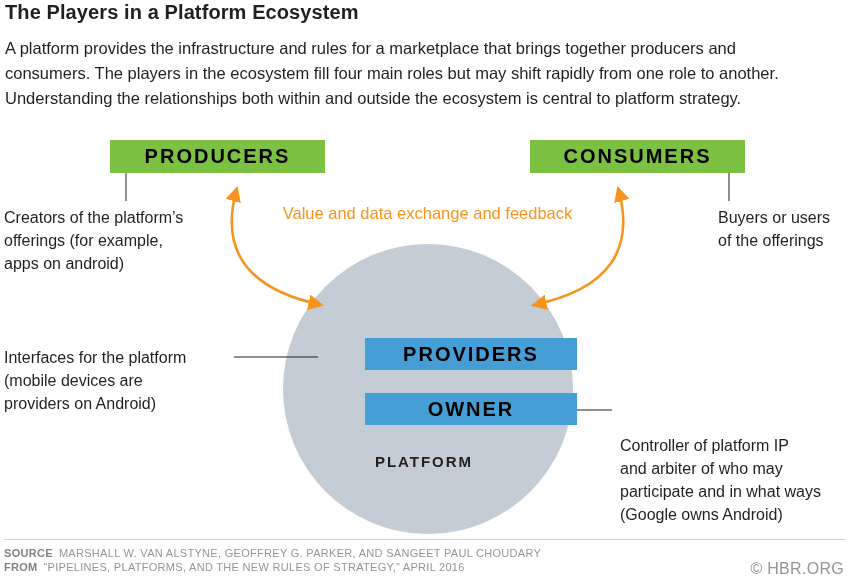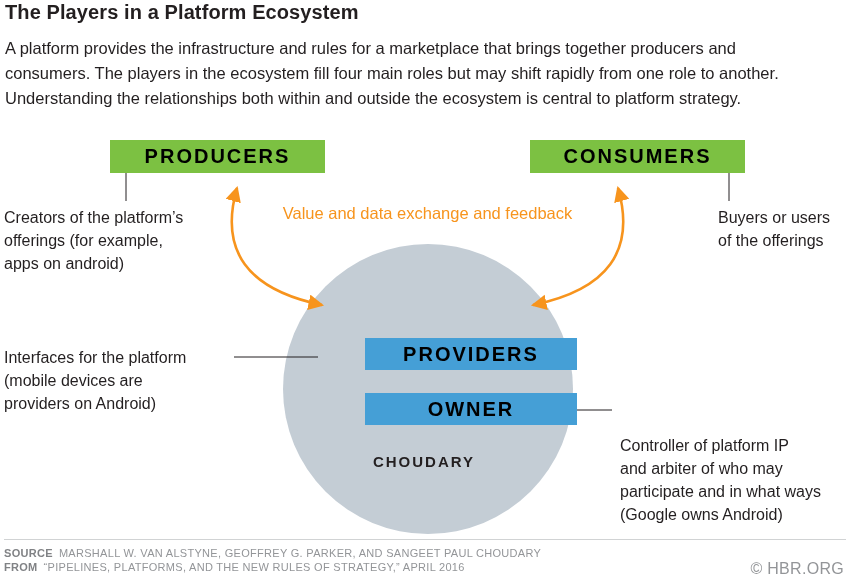--- a/index.html
+++ b/index.html
@@ -162,21 +162,21 @@
   <div class="role-box green consumers-box">
     <span>CONSUMERS</span>
   </div>
   <div class="role-box blue providers-box">
     <span>PROVIDERS</span>
   </div>
   <div class="role-box blue owner-box">
     <span>OWNER</span>
   </div>
 
-  <div class="platform-label">CHOUDARY</div>
+  <div class="platform-label">PLATFORM</div>
 
   <div class="exchange-label">Value and data exchange and feedback</div>
 
   <div class="annotation ann-producers">Creators of the platform’s
 offerings (for example,
 apps on android)</div>
   <div class="annotation ann-consumers">Buyers or users
 of the offerings</div>
   <div class="annotation ann-providers">Interfaces for the platform
 (mobile devices are

